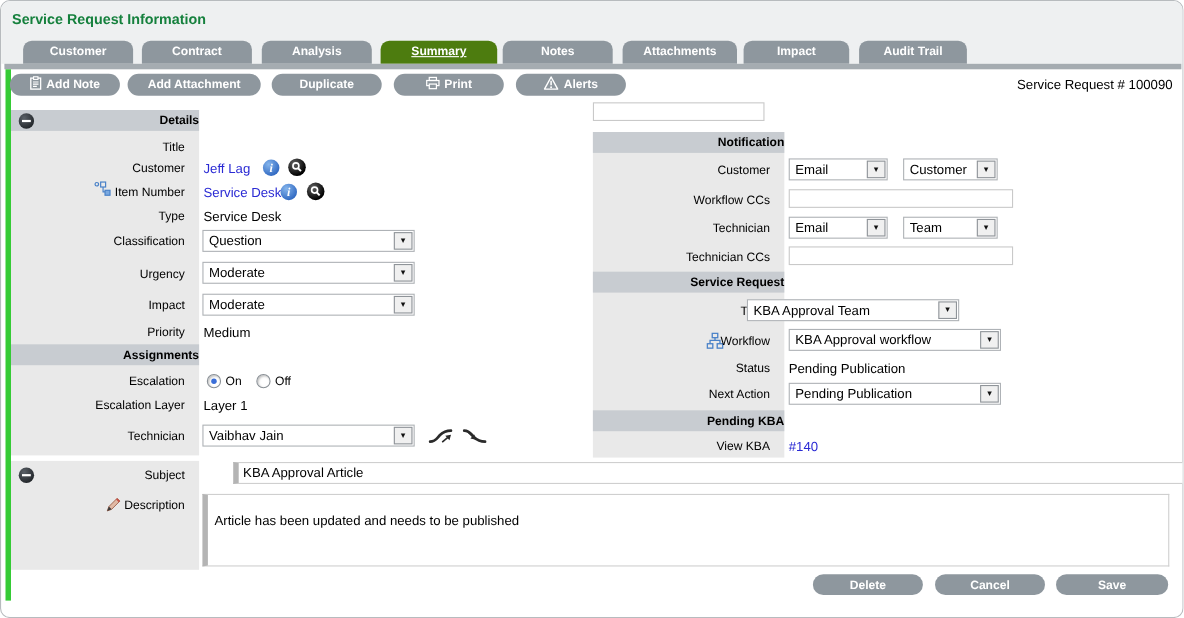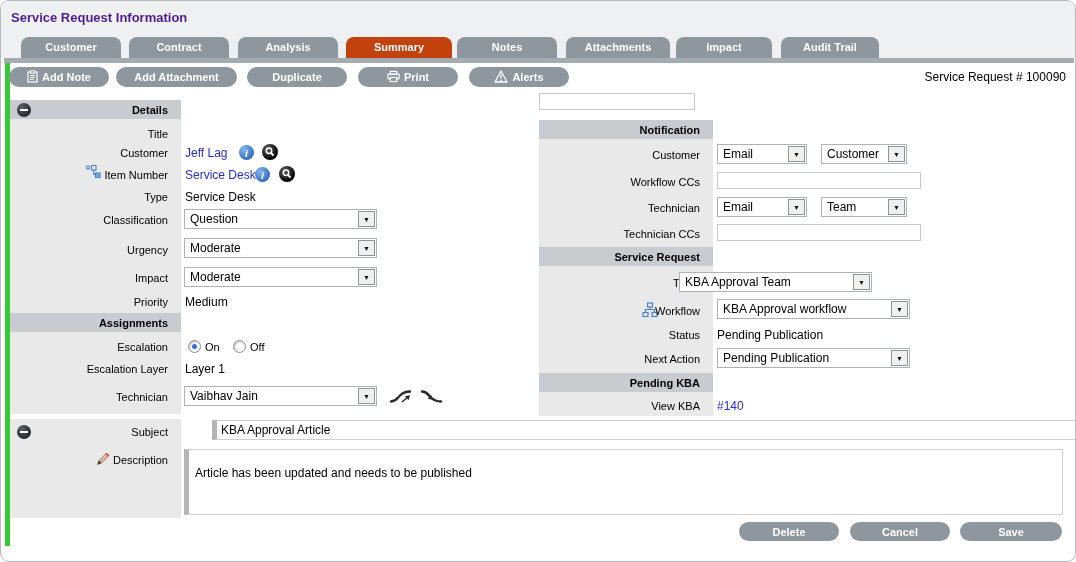--- a/index.html
+++ b/index.html
@@ -2,36 +2,36 @@
 <html><head>
 <meta charset="utf-8">
 <style>
   * { margin:0; padding:0; box-sizing:border-box; }
   html,body { background:#fff; font-family:"Liberation Sans", sans-serif; }
   .window {
     position:relative; width:1076px; height:562px; background:#fff;
     border:1px solid #b7bbbe; border-radius:9px; overflow:hidden;
   }
   .titlebar { position:absolute; left:0; top:0; width:100%; height:57px; background:#eef0f1; }
-  .page-title { position:absolute; left:10px; top:9px; font-size:13px; font-weight:bold; color:#4c1d95; }
+  .page-title { position:absolute; left:10px; top:9px; font-size:13px; font-weight:bold; color:#15803d; }
   .tab { position:absolute; top:36px; height:21px; background:#8e979e; border-radius:8px 8px 0 0;
          color:#fff; font-size:11px; font-weight:bold; text-align:center; line-height:21px; cursor:default; }
-  .tab.active { background:#c2410c; }
+  .tab.active { background:#4d7c0f;text-decoration:underline; }
   .tabbar { position:absolute; left:3px; top:57px; width:1070px; height:5px; background:#a5acb1; }
   .greenbar { position:absolute; left:4px; top:62px; width:5px; height:483px; background:#35cb35; }
 
   .pill { position:absolute; height:20px; background:#8e979e; border-radius:10px; color:#fff;
           font-size:11px; font-weight:bold; display:flex; align-items:center; justify-content:center;
           gap:4px; cursor:pointer; border:none; }
   .req-num { position:absolute; left:850px; top:69px; width:215px; text-align:right;
              font-size:12px; font-weight:normal; color:#000; }
 
   .panel { position:absolute; background:#e9e9e9; }
   .sec-header { position:absolute; background:#c8ccd1; font-size:11px; font-weight:bold; color:#000;
-                display:flex; align-items:center; justify-content:flex-end; padding-right:13px; }
+                display:flex; align-items:center; justify-content:flex-end; }
   .lbl { position:absolute; font-size:11px; color:#000; text-align:right; }
   .val { position:absolute; font-size:12px; color:#000; white-space:nowrap; }
   .link { position:absolute; font-size:12px; color:#2a2ad4; white-space:nowrap; cursor:pointer; }
 
   .collapse { position:absolute; width:14px; height:14px; border-radius:50%;
               background:radial-gradient(circle at 35% 30%, #5a6067, #23272b 75%); cursor:pointer; }
   .collapse::after { content:""; position:absolute; left:3px; right:3px; top:6px; height:2px; background:#fff; }
 
   .select { position:absolute; height:20px; background:#fff; border:1px solid #aeb2b6;
             display:flex; align-items:center; cursor:pointer; }

